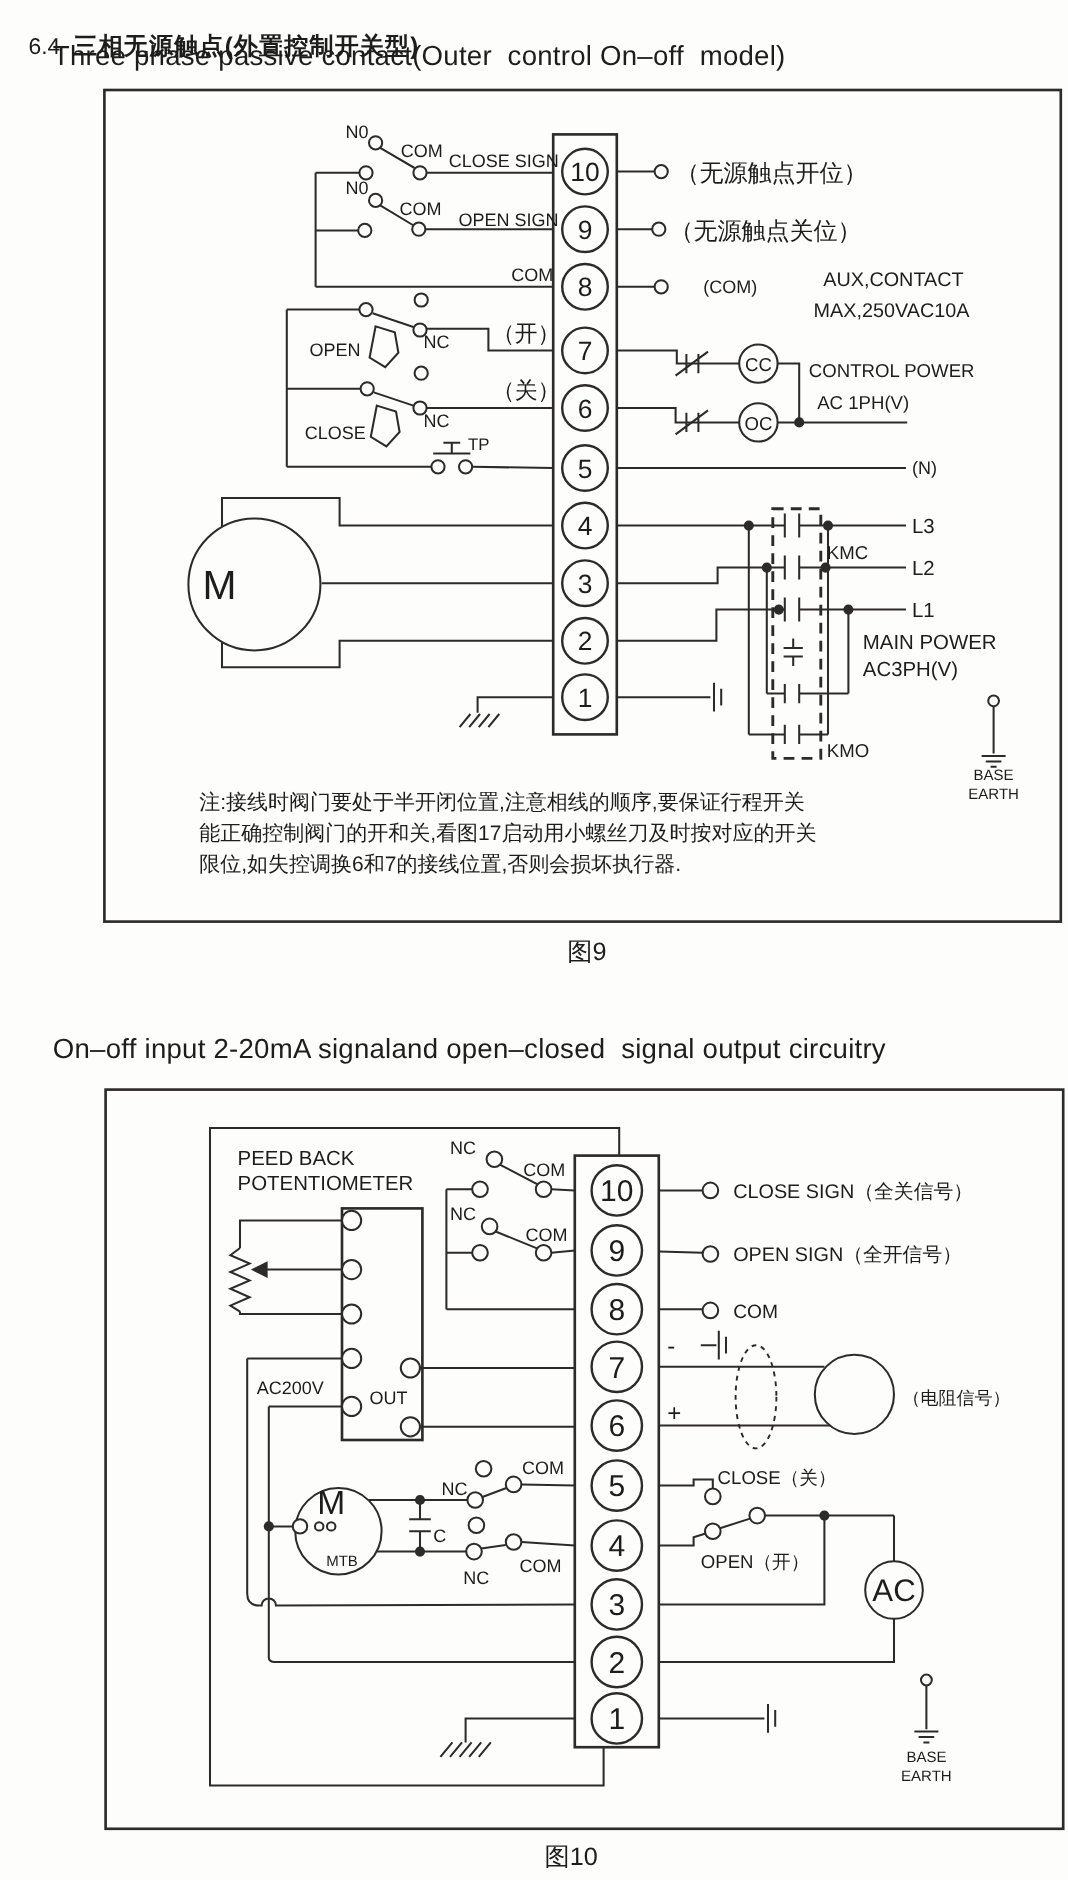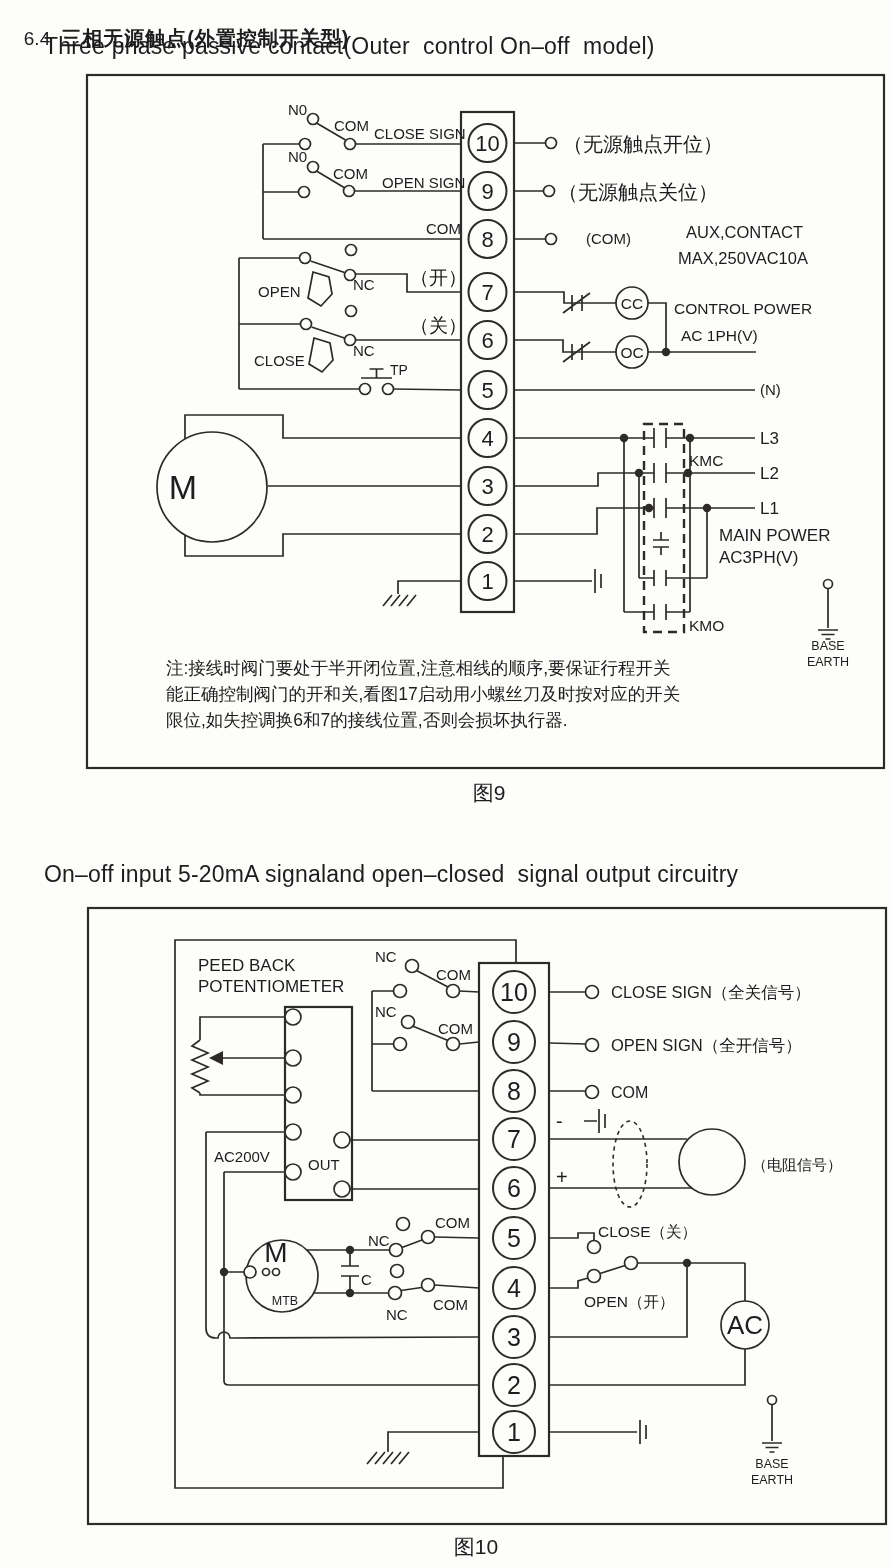--- a/index.html
+++ b/index.html
@@ -23,21 +23,21 @@
 </head>
 <body>
 
 <div class="page">
 
   <div class="abs" style="left:6px;top:7px;">
     <span class="hnum">6.4</span><span class="hzh">三相无源触点(外置控制开关型)</span>
   </div>
   <div class="abs sub" style="left:44px;top:33px;">Three phase passive contact(Outer  control On–off  model)</div>
 
-  <div class="abs sub" style="left:44px;top:861px;">On–off input 5-20mA signaland open–closed  signal output circuitry</div>
+  <div class="abs sub" style="left:44px;top:861px;">On–off input 2-20mA signaland open–closed  signal output circuitry</div>
 
   <svg width="890" height="1567" viewBox="0 0 890 1567">
 
     <g>
       <rect class="w2" x="87" y="75" width="797" height="693"></rect>
 
       <rect class="w2" x="461" y="112" width="53" height="500"></rect>
       <g>
         <circle class="tc" cx="487.5" cy="143" r="19"></circle>
           <text class="t" x="487.5" y="151" font-size="22" text-anchor="middle">10</text>

